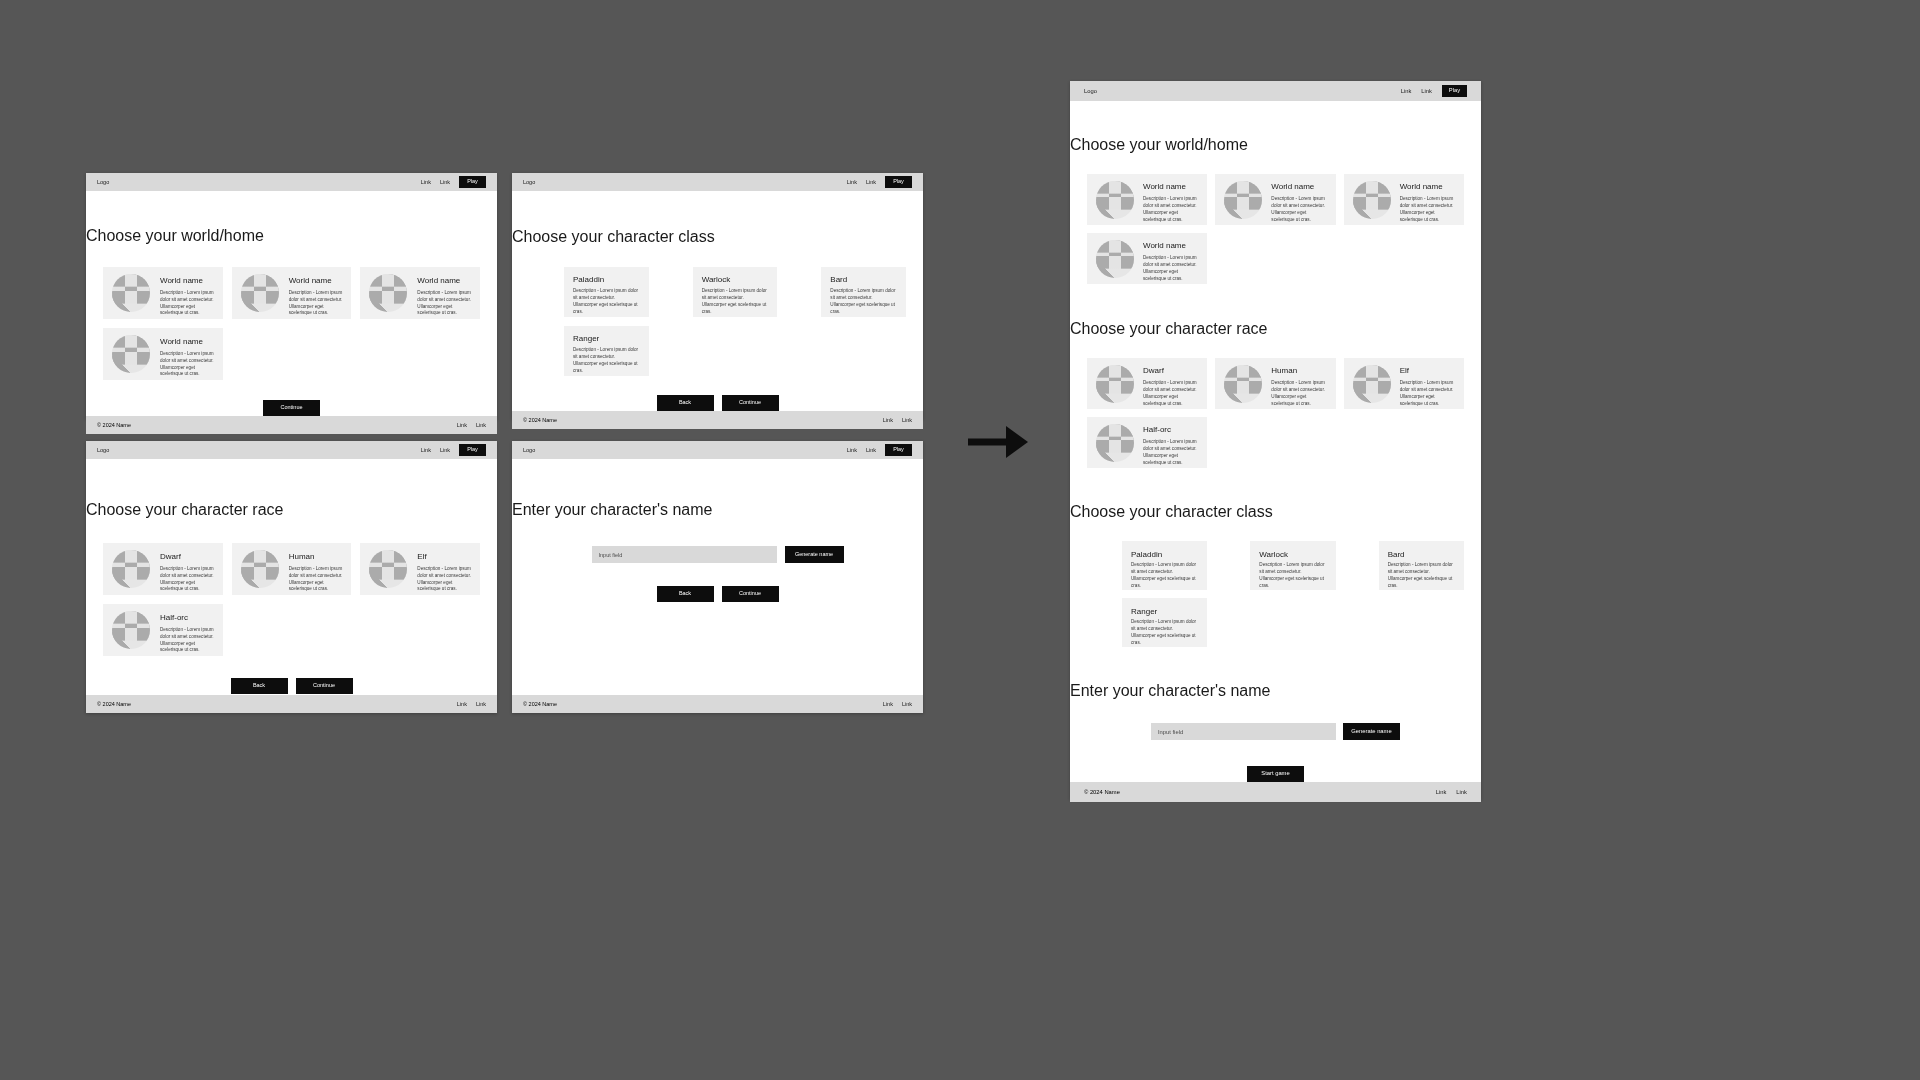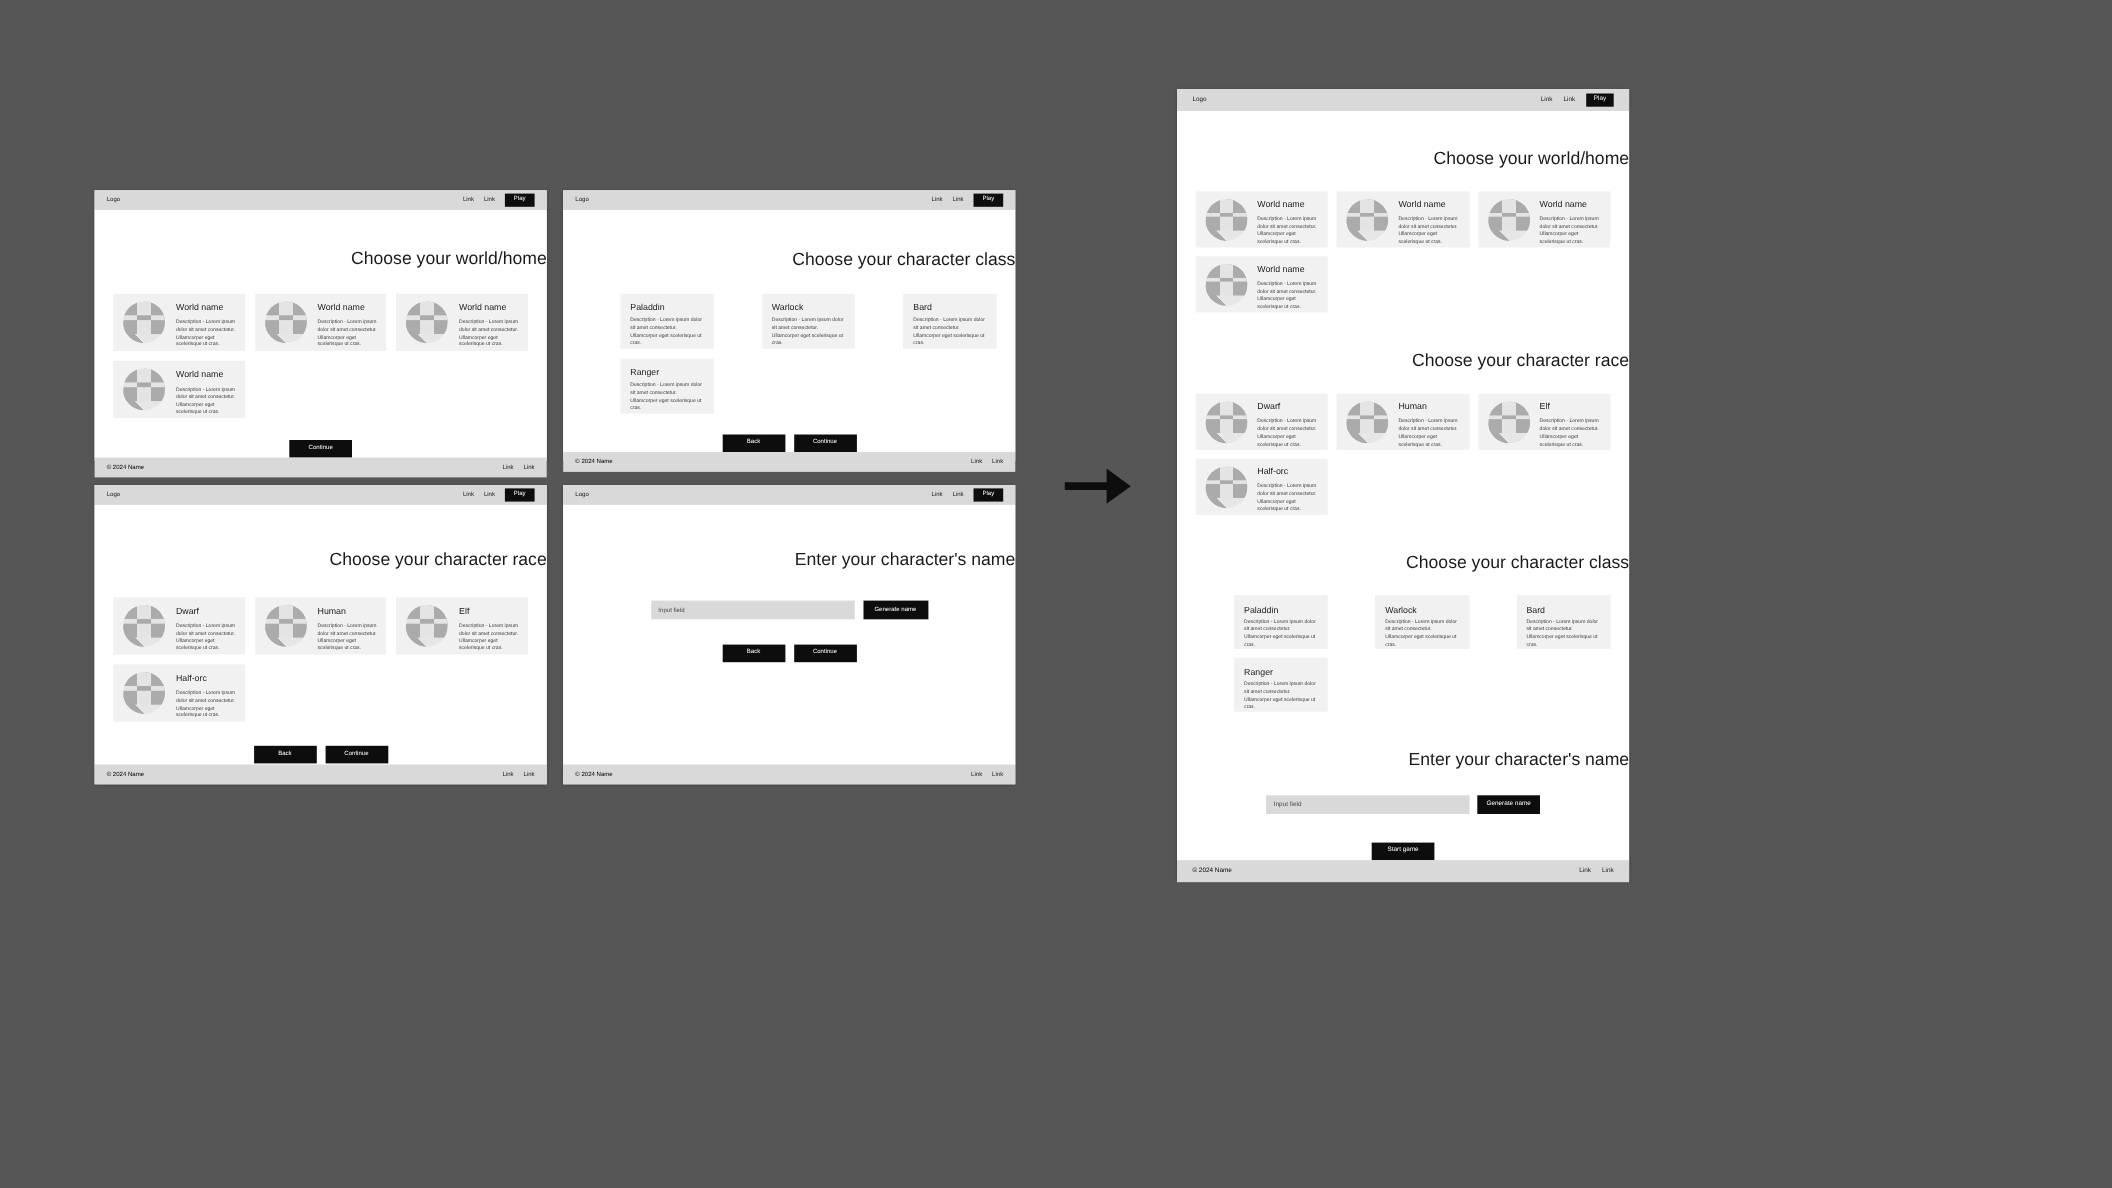--- a/index.html
+++ b/index.html
@@ -30,21 +30,21 @@
   .logo { color: #1a1a1a; }
   .nav { display: flex; align-items: center; }
   .nav-link { color: #1a1a1a; }
   .play-btn {
     background: #0d0d0d; color: #ffffff;
     display: flex; align-items: center; justify-content: center;
     line-height: 1;
   }
   .body-area { flex: 1 1 auto; background: #fff; display: flex; flex-direction: column; }
   .section-title {
-    text-align: right; color: #1a1a1a; font-weight: 400;
+    text-align: left; color: #1a1a1a; font-weight: 400;
   }
   .grid2 { display: grid; grid-template-columns: 1fr 1fr 1fr; }
   .card {
     background: #f1f1f1;
     display: flex; align-items: center;
     overflow: hidden;
   }
   .card.no-art { display: block; margin-left: 35px; }
   .thumb {
     flex: 0 0 auto;

